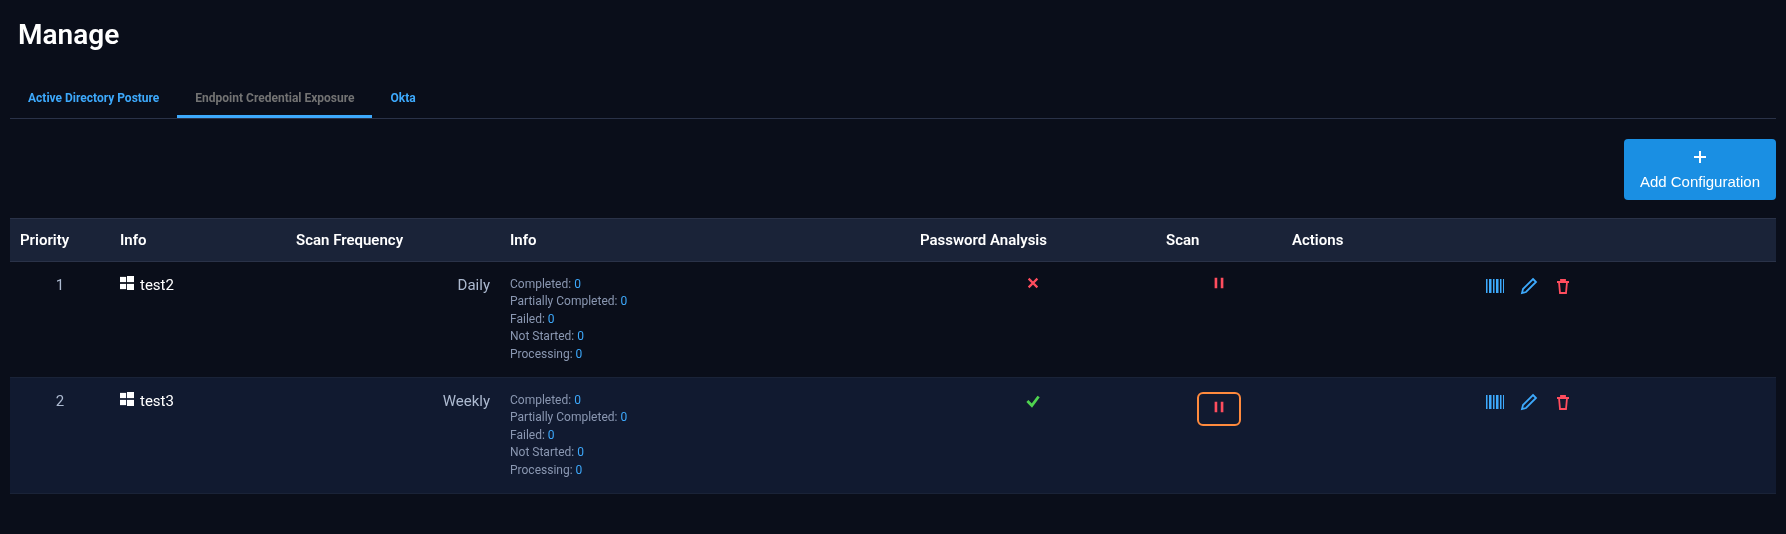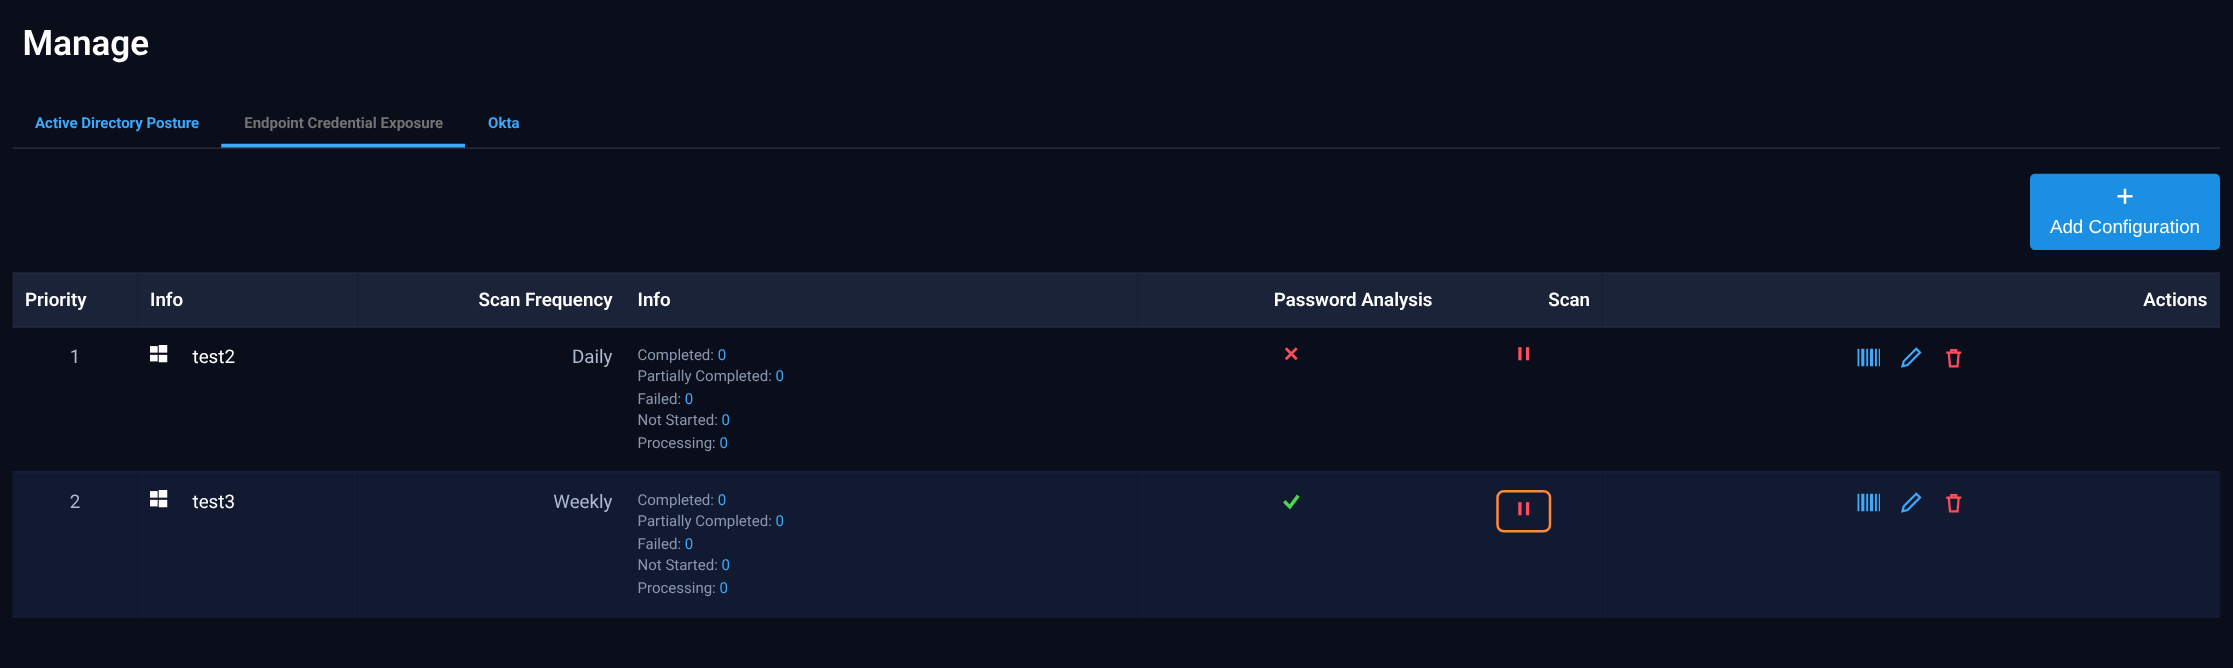--- a/index.html
+++ b/index.html
@@ -75,40 +75,40 @@
   .table th {
     text-align: left;
     font-weight: 600;
     font-size: 15px;
     padding: 12px 10px;
     color: #fff;
     border-top: 1px solid #2a3248;
     border-bottom: 1px solid #2a3248;
     margin-left: 16px;
   }
-  .table th.c-center { text-align: right; }
+  .table th.c-center { text-align: left; }
   .table tbody tr {
     border-bottom: 1px solid #1a2338;
   }
   .table tbody tr:nth-child(odd) { background: #0a0e1a; }
   .table tbody tr:nth-child(even) { background: #111a30; }
   .table td {
     padding: 14px 10px;
     font-size: 15px;
     vertical-align: top;
     color: #adbad0;
   }
   .col-priority { width: 100px; text-align: center; color:#fff;}
   .col-name { width: 176px; color:#fff;}
   .col-freq { width: 214px; text-align:right; color:#fff;}
   .col-info { width: 410px; }
   .col-pass { width: 246px; text-align:center; }
   .col-scan { width: 126px; text-align:center; }
   .col-actions { width: auto; text-align:center; }
-  .name-cell { display:flex; align-items:center; gap:20px; color:#fff;}
+  .name-cell { display:flex; align-items:center; gap:6px; color:#fff;}
   .win-icon { width:14px; height:14px; }
   .info-line { color:#8a97b1; font-size:12px; line-height:1.45; }
   .info-line .num { color:#3da9fc; }
   .pause-box {
     display:inline-flex;
     align-items:center;
     justify-content:center;
     width:44px; height:34px;
     border:2px solid #ff8a3d;
     border-radius:6px;

